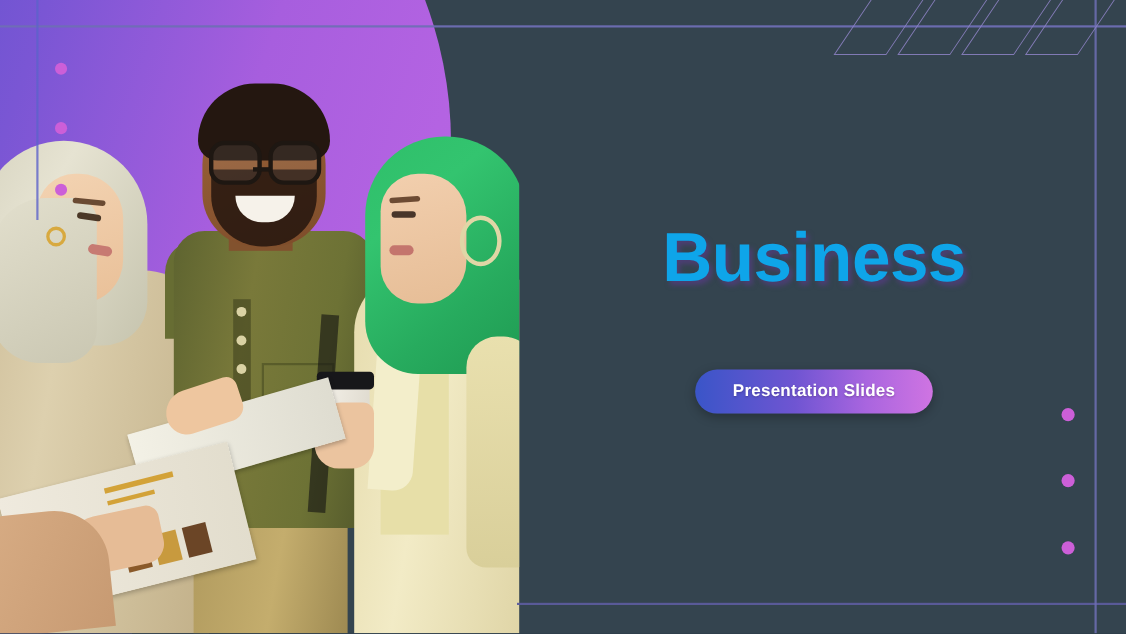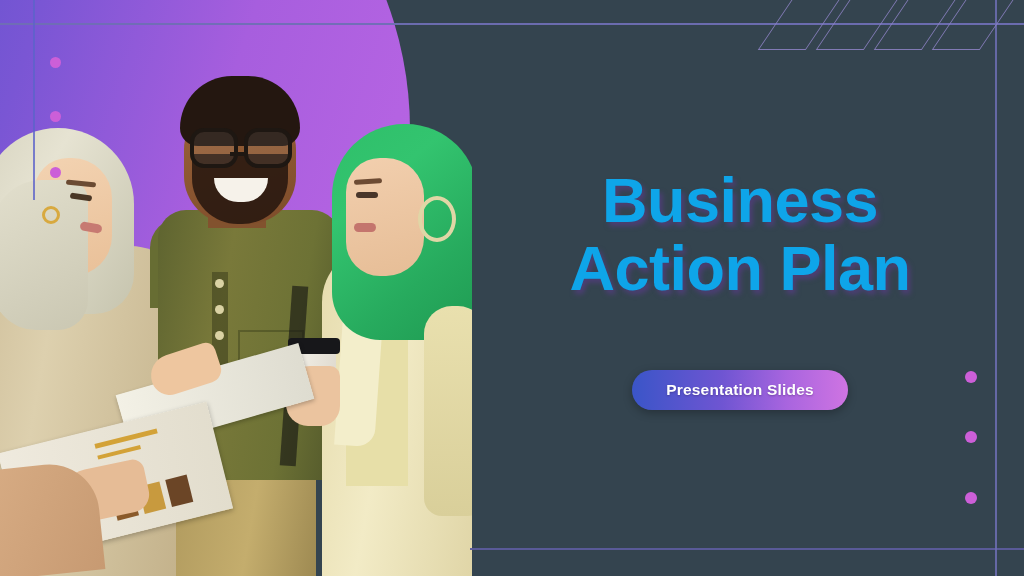--- a/index.html
+++ b/index.html
@@ -436,18 +436,17 @@
   <div class="parallelogram-group">
     <div class="parallelogram"></div>
     <div class="parallelogram"></div>
     <div class="parallelogram"></div>
     <div class="parallelogram"></div>
   </div>
 
   <div class="content">
     <h1 class="title">
       <span class="line">Business</span>
-      <span class="line">Action Plan</span>
     </h1>
     <button class="cta">Presentation Slides</button>
   </div>
 
 </div>
 
 </body></html>

